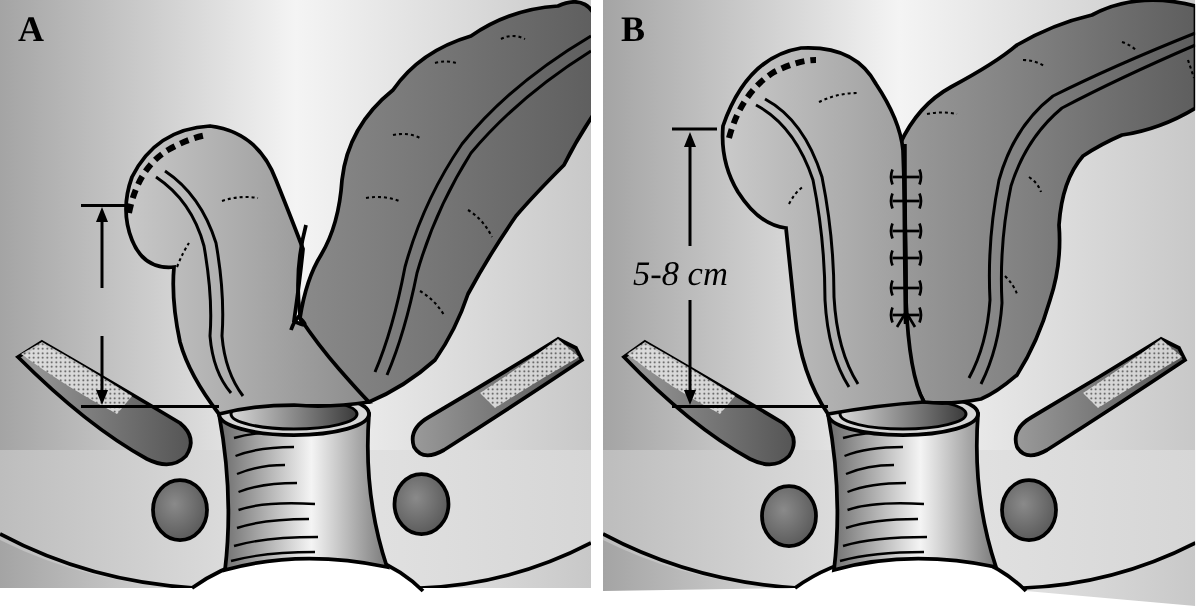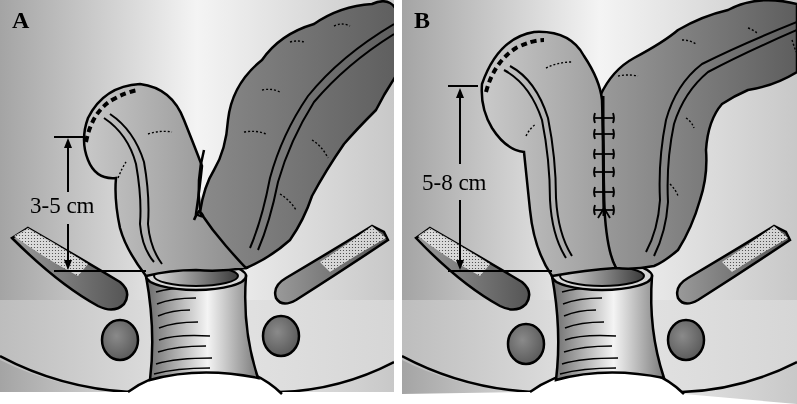--- a/index.html
+++ b/index.html
@@ -3,21 +3,21 @@
   <meta charset="utf-8">
   <style>
     html, body { margin: 0; padding: 0; background: #ffffff; }
     body { width: 797px; height: 404px; overflow: hidden; position: relative; font-family: "Liberation Serif", serif; }
     .figure { position: absolute; left: 0; top: 0; width: 797px; height: 404px; }
     .panel { position: absolute; top: 0; height: 404px; overflow: hidden; }
     .panel-a { left: 0; width: 394px; }
     .panel-b { left: 402px; width: 395px; }
     .panel svg { display: block; }
     .panel-label { position: absolute; top: 8px; left: 12px; font-family: "Liberation Serif", serif; font-weight: bold; font-size: 24px; color: #000; line-height: 1; }
-    .measure-label { position: absolute; font-family: "Liberation Serif", serif; font-size: 23px; color: #000; line-height: 1; background: transparent; white-space: nowrap; }
+    .measure-label { position: absolute; font-family: "Liberation Serif", serif; font-size: 23px; color: #000; line-height: 1; background: transparent; white-space: nowrap; font-style: italic; }
     .panel-a .measure-label { left: 30px; top: 194px; }
     .panel-b .measure-label { left: 20px; top: 171px; }
     .divider { position: absolute; left: 394px; top: 0; width: 8px; height: 404px; background: #ffffff; }
   </style>
 </head>
 <body>
 
 <div class="figure">
 
   <div class="panel panel-a">
@@ -128,21 +128,20 @@
       <g stroke="#000" stroke-width="2" fill="none">
         <line x1="54" y1="137" x2="84" y2="137"></line>
         <line x1="54" y1="271" x2="146" y2="271"></line>
         <line x1="68" y1="144" x2="68" y2="192"></line>
         <line x1="68" y1="224" x2="68" y2="264"></line>
       </g>
       <polygon points="68,138 64,148 72,148" fill="#000"></polygon>
       <polygon points="68,270 64,260 72,260" fill="#000"></polygon>
     </svg>
     <div class="panel-label">A</div>
-    <div class="measure-label">3-5 cm</div>
   </div>
 
   <div class="divider"></div>
 
   <div class="panel panel-b">
     <svg width="395" height="404" viewBox="0 0 395 404">
       <defs>
         <linearGradient id="bgB" x1="0" y1="0" x2="1" y2="0">
           <stop offset="0" stop-color="#a4a4a4"></stop>
           <stop offset="0.5" stop-color="#f4f4f4"></stop>

